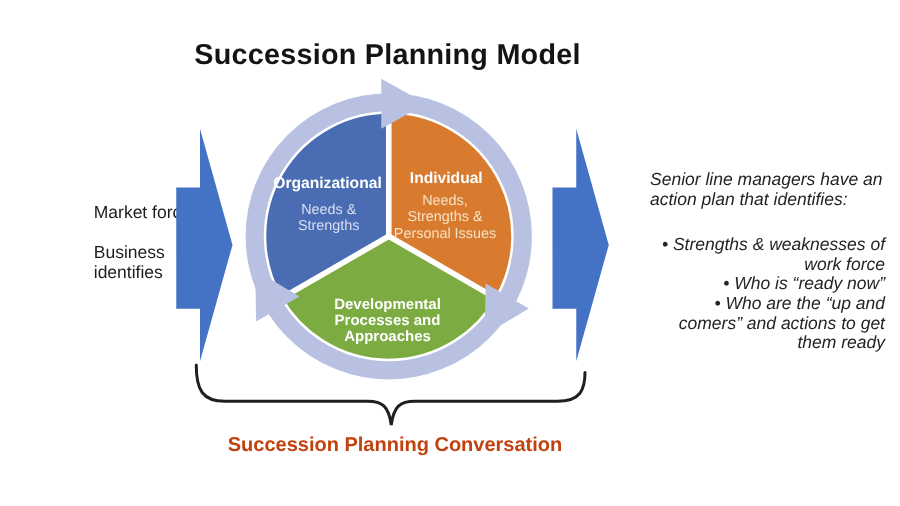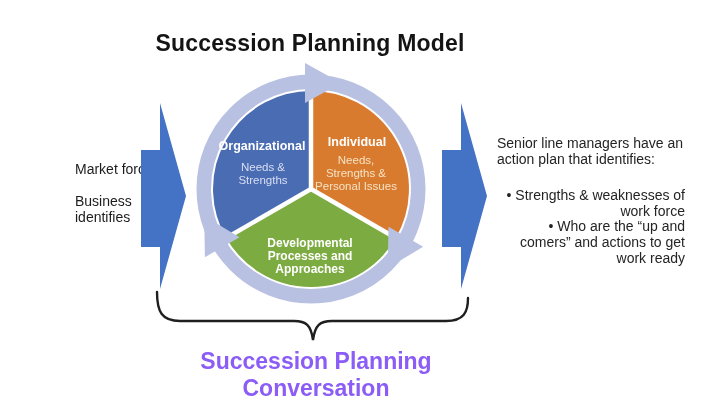--- a/index.html
+++ b/index.html
@@ -6,34 +6,34 @@
   .stage{
     position:relative;width:720px;height:405px;background:#ffffff;overflow:hidden;
     font-family:"Liberation Sans",sans-serif;color:#1c1c1c;
   }
   .page-title{
     position:absolute;left:130px;top:30px;width:360px;text-align:center;
     font-size:23px;font-weight:bold;color:#141414;letter-spacing:.2px;
   }
   .left-labels{position:absolute;left:75px;top:161px;width:88px;font-size:14px;line-height:16.5px;color:#1c1c1c;}
   .left-labels p{margin:0 0 15px 0;}
-  .right-panel{position:absolute;left:497px;top:136px;width:188px;font-size:14px;line-height:15.6px;color:#242424;}
+  .right-panel{position:absolute;left:520px;top:136px;width:188px;font-size:14px;line-height:15.6px;color:#242424;font-style:italic;}
   .right-panel .intro{margin:0;}
   .right-panel ul{list-style:none;margin:21px 0 0 0;padding:0;}
   .right-panel li{padding-left:12px;text-indent:-12px;margin:0;text-align:right;}
   .right-panel li::before{content:"\2022\00a0";}
   .diagram-svg{position:absolute;left:0;top:0;}
   svg text{font-family:"Liberation Sans",sans-serif;}
   .slice-title{font-size:12.5px;font-weight:bold;fill:#ffffff;}
   .slice-sub-blue{font-size:11.5px;fill:#d9def2;}
   .slice-sub-orange{font-size:11.5px;fill:#f4e2c4;}
   .slice-green-text{font-size:12px;font-weight:bold;fill:#ffffff;}
   .footer-label{
     position:absolute;left:131px;top:348px;width:370px;text-align:center;
-    font-size:23px;font-weight:bold;color:#8b5cf6;
+    font-size:16px;font-weight:bold;color:#c2410c;
   }
 </style>
 </head>
 <body>
 
 <div class="stage">
 
   <div class="page-title">Succession Planning Model</div>
 
   <div class="left-labels">
@@ -75,19 +75,20 @@
     <text x="310" y="273" text-anchor="middle" class="slice-green-text">Approaches</text>
 
     <path d="M 157 292 C 157 312, 162 321, 180 321 L 294 321 C 306 321, 311 325, 313 340
              C 315 325, 320 321, 332 321 L 446 321 C 464 321, 468 312, 468 298" fill="none" stroke="#1f1f1f" stroke-width="2.4" stroke-linecap="round"></path>
   </svg>
 
   <div class="right-panel">
     <p class="intro">Senior line managers have an action plan that identifies:</p>
     <ul>
       <li>Strengths &amp; weaknesses of work force</li>
-      <li>Who are the “up and comers” and actions to get work ready</li>
+      <li>Who is “ready now”</li>
+      <li>Who are the “up and comers” and actions to get them ready</li>
     </ul>
   </div>
 
   <div class="footer-label">Succession Planning Conversation</div>
 
 </div>
 
 </body></html>

